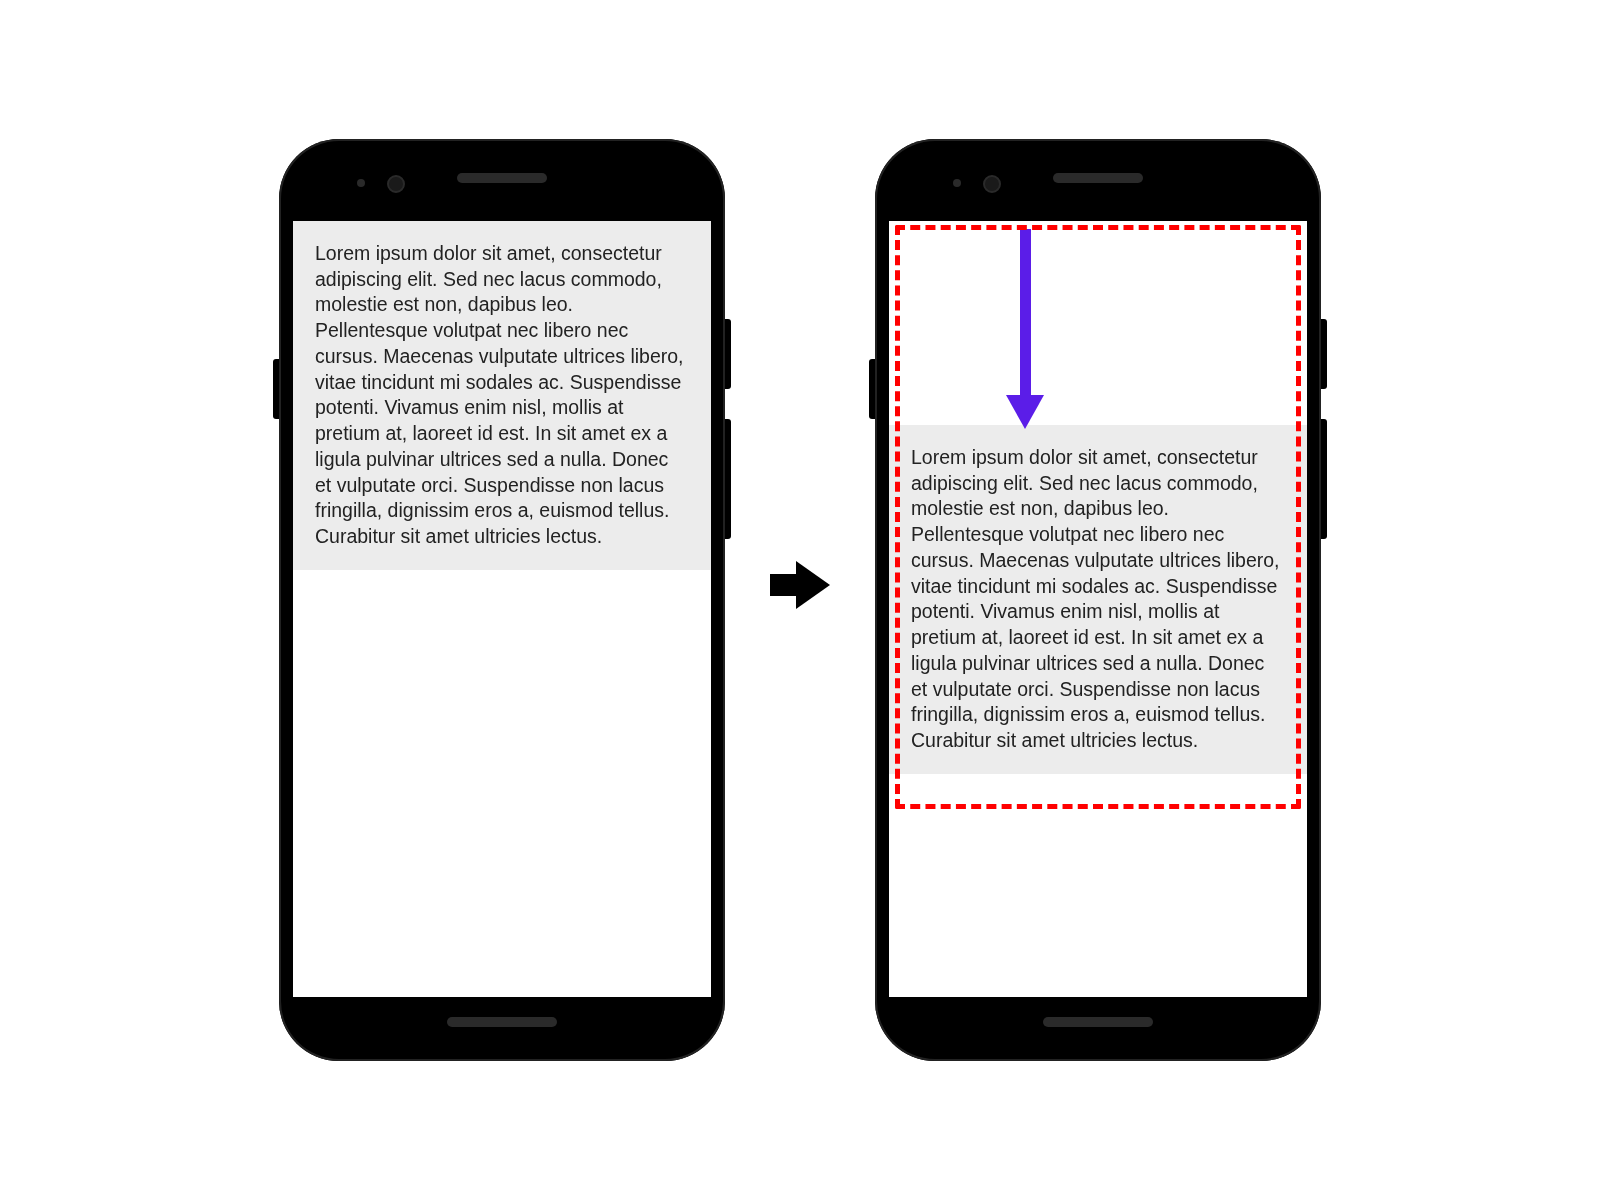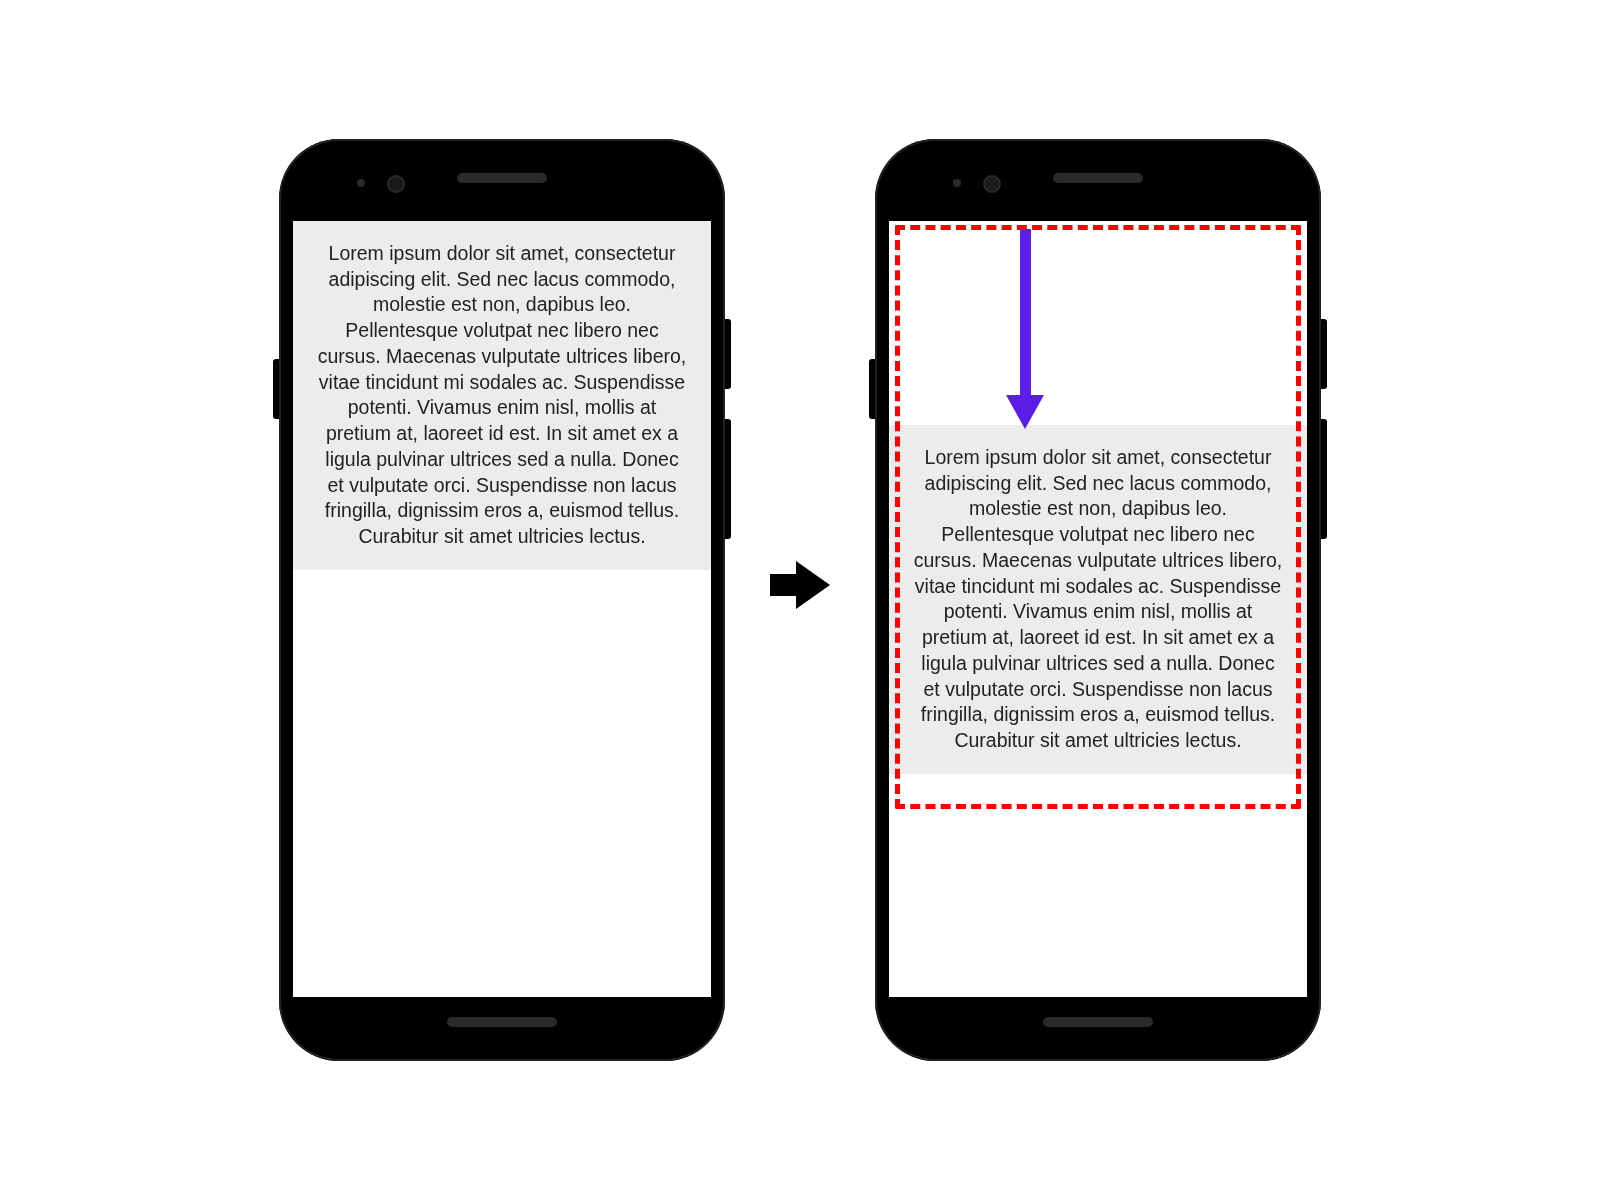--- a/index.html
+++ b/index.html
@@ -14,21 +14,20 @@
       gap: 40px;
     }
     .phone {
       width: 446px;
       height: 922px;
       background: #000000;
       border-radius: 60px;
       padding: 14px;
       position: relative;
       box-shadow: inset 0 0 0 2px #222;
-      text-align: center;
     }
     .phone-inner {
       width: 100%;
       height: 100%;
       background: #000;
       border-radius: 48px;
       position: relative;
       overflow: hidden;
     }
     .status-bar {

